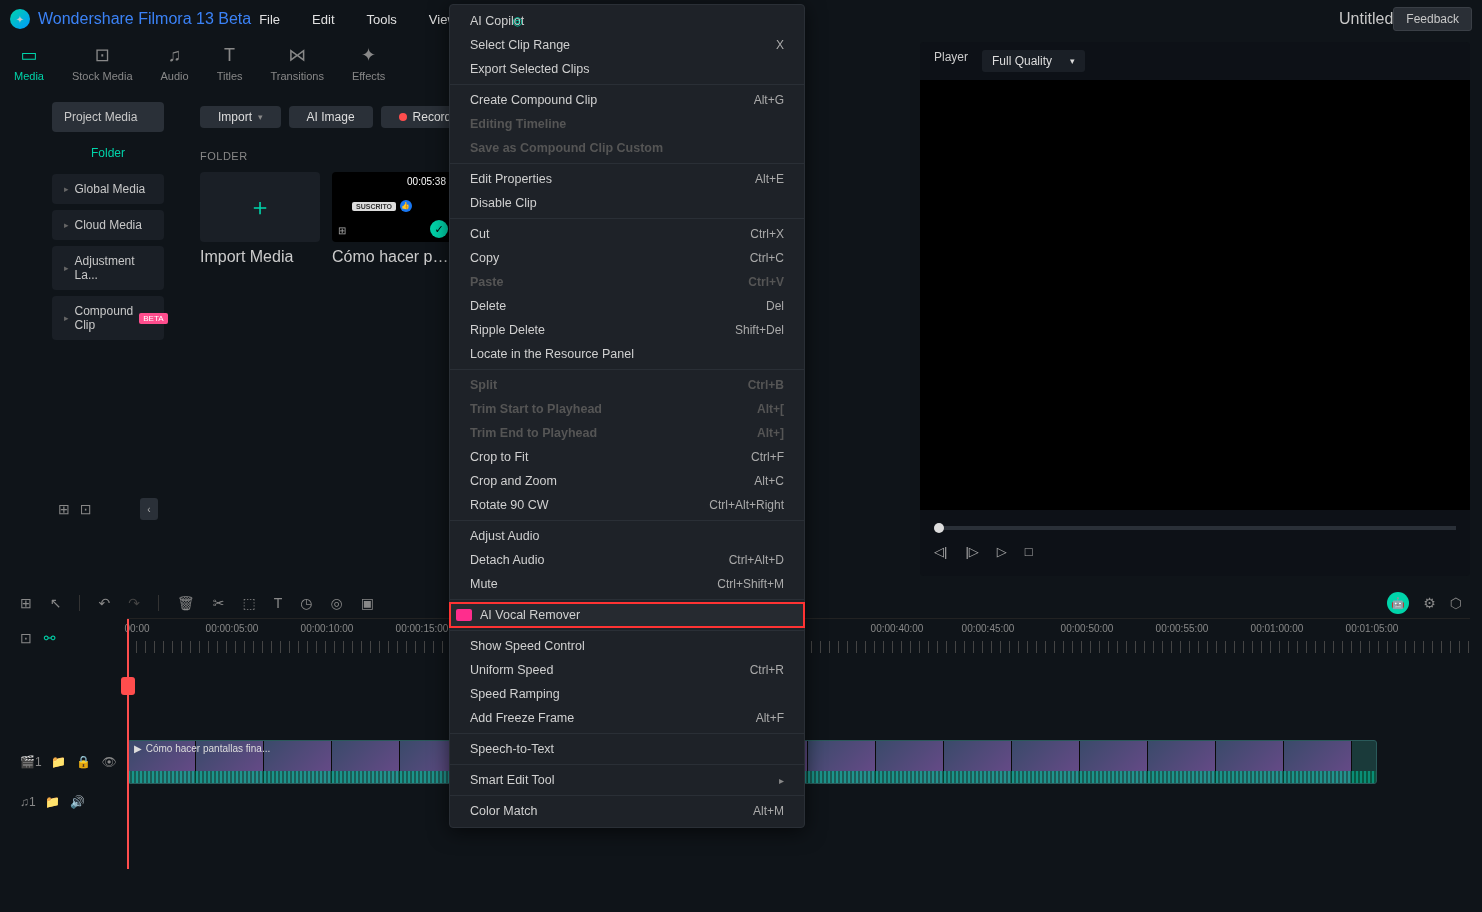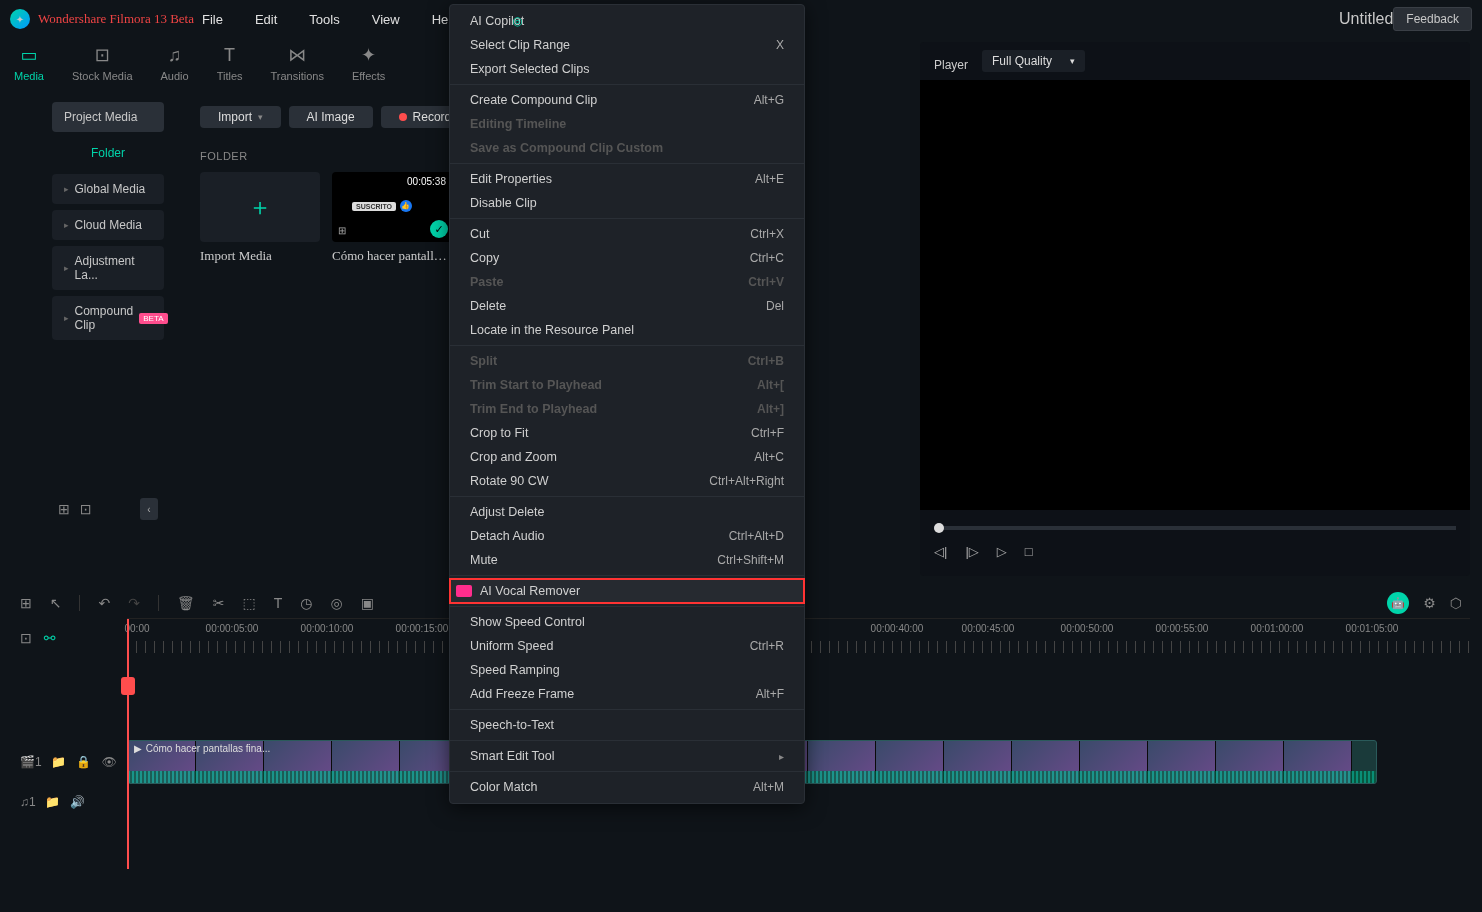--- a/index.html
+++ b/index.html
@@ -2,21 +2,21 @@
 <html><head>
 <meta charset="utf-8">
 <style>
 * { margin: 0; padding: 0; box-sizing: border-box; font-family: -apple-system, BlinkMacSystemFont, "Segoe UI", sans-serif; }
 body { background: #0f1419; color: #c8c8c8; width: 1482px; height: 912px; overflow: hidden; position: relative; }
 
 
 .titlebar { display: flex; align-items: center; height: 38px; padding: 0 10px; background: #0f1419; }
 .titlebar-left { display: flex; align-items: center; gap: 8px; }
 .logo { width: 20px; height: 20px; border-radius: 50%; background: linear-gradient(135deg,#00d4aa,#0099ff); display: flex; align-items: center; justify-content: center; font-size: 10px; }
-.app-title { color: #ef4444; font-size: 13px; font-family: Liberation Serif, serif; }
+.app-title { color: #3b82f6; font-size: 16px; }
 .main-menu { display: flex; gap: 32px; }
 .main-menu span { font-size: 13px; color: #e0e0e0; cursor: pointer; }
 .titlebar-center { flex: 1; display: flex; justify-content: flex-end; }
 .titlebar-right { display: flex; align-items: center; gap: 10px; }
 .feedback-btn { background: #2a2f36; color: #c8c8c8; border: 1px solid #3a3f46; padding: 4px 12px; font-size: 12px; border-radius: 3px; }
 .tab-row { display: flex; gap: 28px; padding: 6px 14px 12px; }
 .tab-item { display: flex; flex-direction: column; align-items: center; gap: 4px; color: #888; cursor: pointer; }
 .tab-item.active { color: #00d4aa; }
 .tab-icon { width: 24px; height: 22px; display: flex; align-items: center; justify-content: center; font-size: 18px; }
 .tab-label { font-size: 11px; }
@@ -43,25 +43,25 @@
 .thumb { width: 120px; }
 .thumb-box { width: 120px; height: 70px; background: #1a1f26; border-radius: 4px; display: flex; align-items: center; justify-content: center; position: relative; }
 .thumb-plus { color: #00d4aa; font-size: 24px; }
 .thumb-preview { background: #000; position: relative; }
 .thumb-duration { position: absolute; top: 4px; right: 6px; font-size: 10px; color: #fff; }
 .thumb-check { position: absolute; bottom: 4px; right: 4px; width: 18px; height: 18px; background: #00d4aa; border-radius: 50%; display: flex; align-items: center; justify-content: center; color: #000; font-size: 11px; }
 .thumb-inner-badge { position: absolute; top: 28px; left: 20px; display: flex; align-items: center; gap: 4px; }
 .thumb-suscrito { background: #ddd; color: #333; font-size: 7px; padding: 1px 4px; border-radius: 2px; font-weight: bold; }
 .thumb-like { width: 12px; height:12px; background:#1877f2; border-radius:50%; display:flex;align-items:center;justify-content:center;color:#fff;font-size:7px; }
 .thumb-mini-icon { position:absolute; bottom:6px; left:6px; color:#aaa; font-size:10px; }
-.thumb-label { font-size: 13px; color: #ccc; margin-top: 6px; overflow: hidden; text-overflow: ellipsis; white-space: nowrap; font-family: Liberation Serif, serif; }
+.thumb-label { font-size: 16px; color: #ccc; margin-top: 6px; overflow: hidden; text-overflow: ellipsis; white-space: nowrap; }
 
 
 .player-panel { position: absolute; right: 12px; top: 42px; width: 550px; height: 534px; background: #0d1117; border-radius: 4px; }
-.player-header { display: flex; align-items: flex-end; gap: 14px; padding: 8px 14px; }
+.player-header { display: flex; align-items: flex-start; gap: 14px; padding: 8px 14px; }
 .player-label { font-size: 12px; color: #ccc; }
 .quality-select { background: #1a1f26; padding: 4px 10px; border-radius: 3px; font-size: 12px; color: #ddd; display: flex; align-items: center; gap: 18px; }
 .player-view { width: 100%; height: 430px; background: #000; }
 .player-controls { padding: 8px 14px; }
 .player-scrub { width: 100%; height: 4px; background: #2a3038; margin: 8px 0 14px; position: relative; }
 .scrub-dot { width: 10px; height: 10px; background: #ddd; border-radius: 50%; position: absolute; left: 0; top: -3px; }
 .play-buttons { display: flex; gap: 18px; color: #aaa; font-size: 13px; }
 
 
 .timeline-toolbar { position: absolute; left: 12px; top: 588px; right: 12px; height: 30px; display: flex; align-items: center; gap: 18px; padding: 0 8px; }
@@ -385,20 +385,24 @@
     </div>
     <div class="cm-item disabled">
       <span>Paste</span>
       <span class="cm-shortcut">Ctrl+V</span>
     </div>
     <div class="cm-item">
       <span>Delete</span>
       <span class="cm-shortcut">Del</span>
     </div>
     <div class="cm-item">
+      <span>Ripple Delete</span>
+      <span class="cm-shortcut">Shift+Del</span>
+    </div>
+    <div class="cm-item">
       <span>Locate in the Resource Panel</span>
     </div>
     <div class="cm-sep"></div>
     <div class="cm-item disabled">
       <span>Split</span>
       <span class="cm-shortcut">Ctrl+B</span>
     </div>
     <div class="cm-item disabled">
       <span>Trim Start to Playhead</span>
       <span class="cm-shortcut">Alt+[</span>
@@ -414,21 +418,21 @@
     <div class="cm-item">
       <span>Crop and Zoom</span>
       <span class="cm-shortcut">Alt+C</span>
     </div>
     <div class="cm-item">
       <span>Rotate 90 CW</span>
       <span class="cm-shortcut">Ctrl+Alt+Right</span>
     </div>
     <div class="cm-sep"></div>
     <div class="cm-item">
-      <span>Adjust Delete</span>
+      <span>Adjust Audio</span>
     </div>
     <div class="cm-item">
       <span>Detach Audio</span>
       <span class="cm-shortcut">Ctrl+Alt+D</span>
     </div>
     <div class="cm-item">
       <span>Mute</span>
       <span class="cm-shortcut">Ctrl+Shift+M</span>
     </div>
     <div class="cm-sep"></div>

